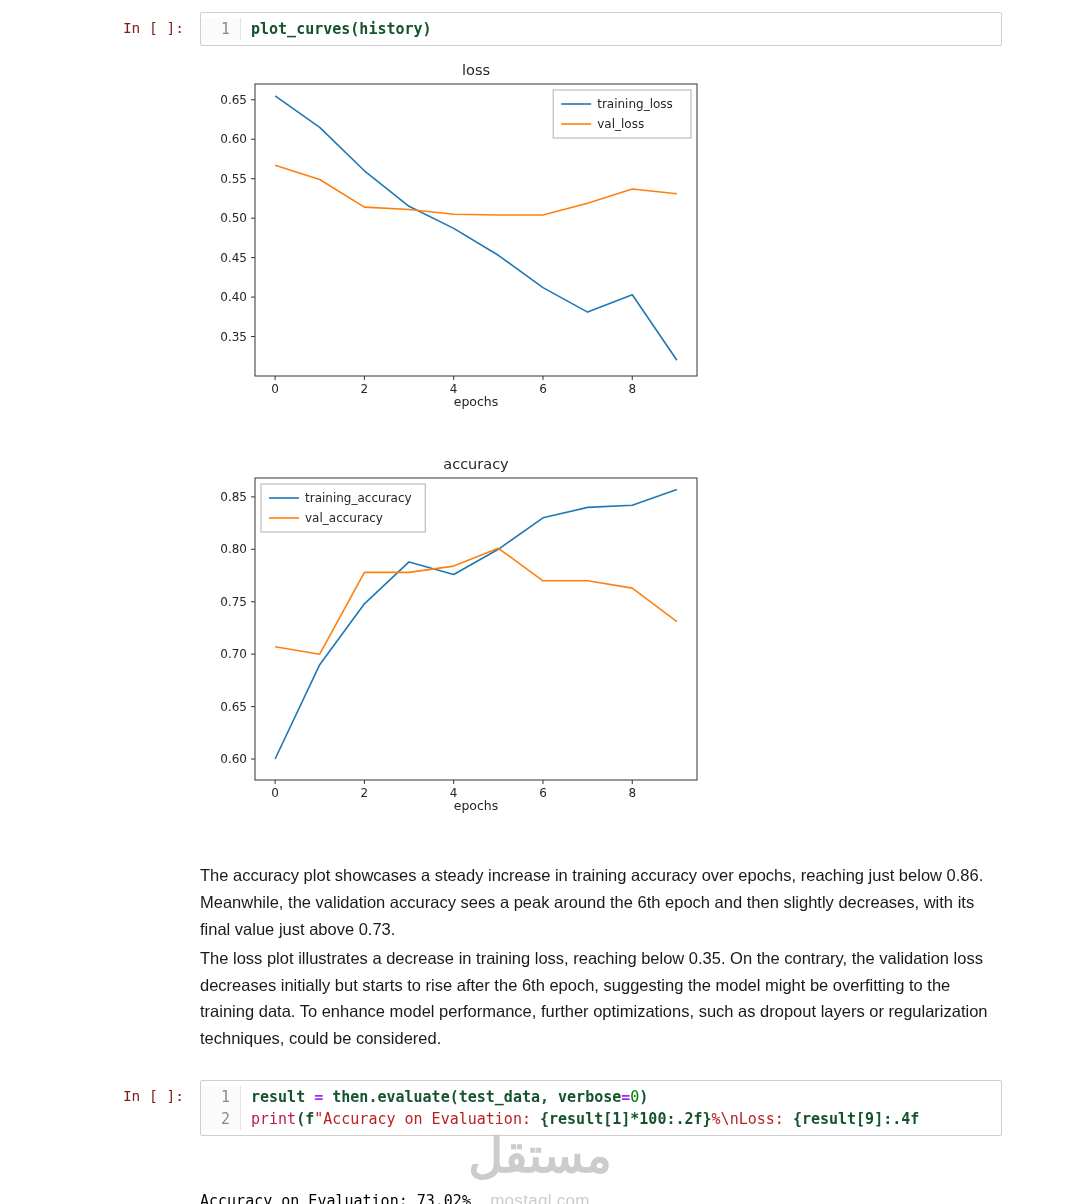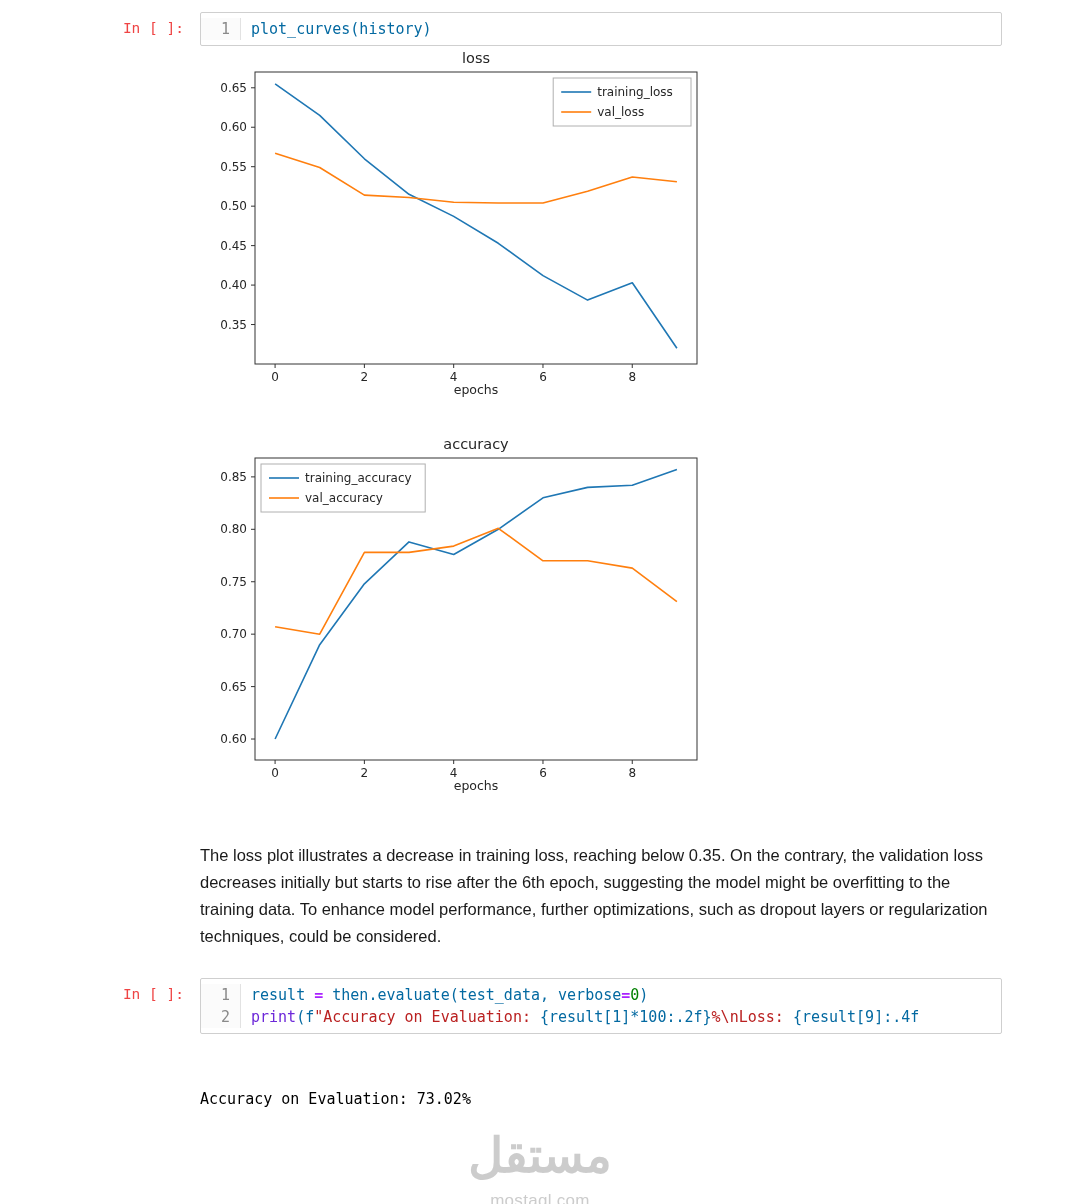--- a/index.html
+++ b/index.html
@@ -10,46 +10,46 @@
     position: relative; overflow: hidden;
   }
   .page { position: relative; width: 1080px; height: 1204px; }
 
   
   .cell { display: flex; align-items: flex-start; padding-right: 78px; }
   .cell-1 { margin-top: 12px; }
   .cell-2 { margin-top: 28px; }
   .prompt {
     flex: 0 0 200px; text-align: right; padding-right: 16px; padding-top: 8px;
-    font-family: "DejaVu Sans Mono", monospace; font-size: 14.5px; color: #ef4444;
+    font-family: "DejaVu Sans Mono", monospace; font-size: 14.5px; color: #7f1d1d;
     white-space: pre;
   }
   .input-area {
     flex: 1; border: 1px solid #cfcfcf; border-radius: 2px;
     background: #ffffff; overflow: hidden; padding: 5px 0;
   }
   .code-line {
     display: flex; font-family: "DejaVu Sans Mono", monospace;
     font-size: 15px; line-height: 22px; white-space: pre;
   }
   .line-num {
     flex: 0 0 40px; text-align: right; padding-right: 10px; margin-right: 10px;
     color: #8a8a8a; border-right: 1px solid #e2e2e2; background: #fbfbfb;
   }
   .code-text { flex: 1; overflow: hidden; }
-  .tok-plain { color: #0369a1; }
+  .tok-plain { color: #14532d; font-weight: bold; }
   .tok-op    { color: #aa22ff; font-weight: bold; }
   .tok-num   { color: #008000; }
-  .tok-kw    { color: #6d28d9; }
+  .tok-kw    { color: #be185d; }
   .tok-str   { color: #ba2121; }
 
   
   .figure { margin-left: 205px; }
-  .figure-loss { }
-  .figure-acc  { margin-top: 30px; }
+  .figure-loss { margin-top: 12px; }
+  .figure-acc  { margin-top: 38px; }
   svg text { font-family: "DejaVu Sans", sans-serif; }
 
   
   .markdown {
     margin: 44px 92px 0 200px;
     font-size: 16.5px; line-height: 1.63; color: #1a1a1a;
   }
   .markdown p + p { margin-top: 2px; }
 
   
@@ -152,20 +152,21 @@
         <polyline points="70.1,194.8 114.7,202.2 159.4,120.4 204.0,120.4 248.7,114.1 293.3,96.3 338.0,128.8 382.6,128.8 427.3,136.1 471.9,169.7" fill="none" stroke="#ff7f0e" stroke-width="1.6" stroke-linejoin="round"></polyline>
         <rect x="56" y="32" width="164.2" height="48" fill="#ffffff" stroke="#b0b0b0" stroke-width="1"></rect>
         <line x1="64" y1="46" x2="94" y2="46" stroke="#1f77b4" stroke-width="1.6"></line>
         <text x="100" y="50" font-size="12" fill="#262626">training_accuracy</text>
         <line x1="64" y1="66" x2="94" y2="66" stroke="#ff7f0e" stroke-width="1.6"></line>
         <text x="100" y="70" font-size="12" fill="#262626">val_accuracy</text>
       </svg>
   </div>
 
   <div class="markdown">
+    <p>The accuracy plot showcases a steady increase in training accuracy over epochs, reaching just below 0.86. Meanwhile, the validation accuracy sees a peak around the 6th epoch and then slightly decreases, with its final value just above 0.73.</p>
     <p>The loss plot illustrates a decrease in training loss, reaching below 0.35. On the contrary, the validation loss decreases initially but starts to rise after the 6th epoch, suggesting the model might be overfitting to the training data. To enhance model performance, further optimizations, such as dropout layers or regularization techniques, could be considered.</p>
   </div>
 
   <div class="cell cell-2">
     <div class="prompt">In [ ]:</div>
     <div class="input-area">
       <div>
           <div class="code-line"><span class="line-num">1</span><span class="code-text"><span class="tok-plain">result </span><span class="tok-op">=</span><span class="tok-plain"> then.evaluate(test_data, verbose</span><span class="tok-op">=</span><span class="tok-num">0</span><span class="tok-plain">)</span></span></div>
           <div class="code-line"><span class="line-num">2</span><span class="code-text"><span class="tok-kw">print</span><span class="tok-plain">(f</span><span class="tok-str">"Accuracy on Evaluation: </span><span class="tok-plain">{result[1]*100:.2f}</span><span class="tok-str">%\nLoss: </span><span class="tok-plain">{result[9]:.4f</span></span></div>
         </div>

